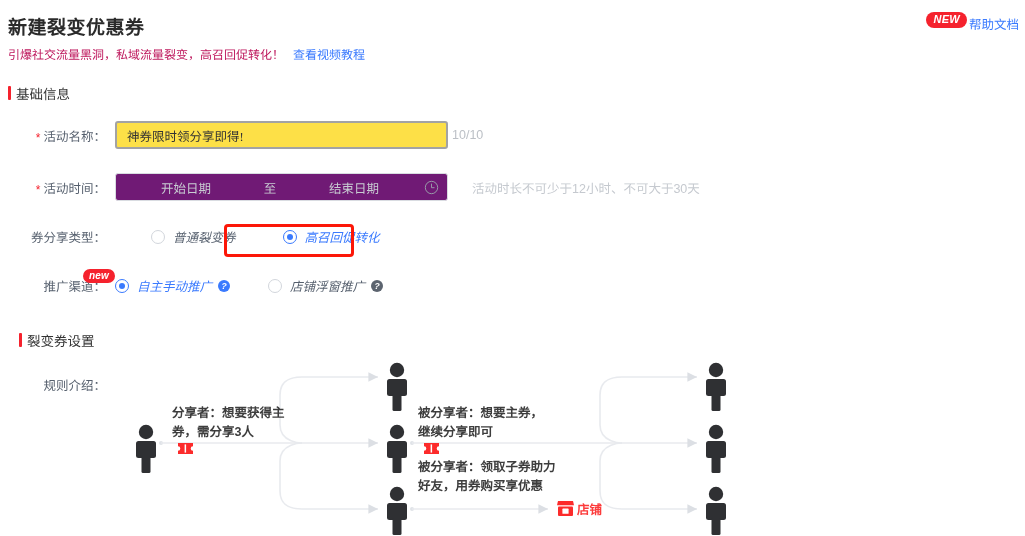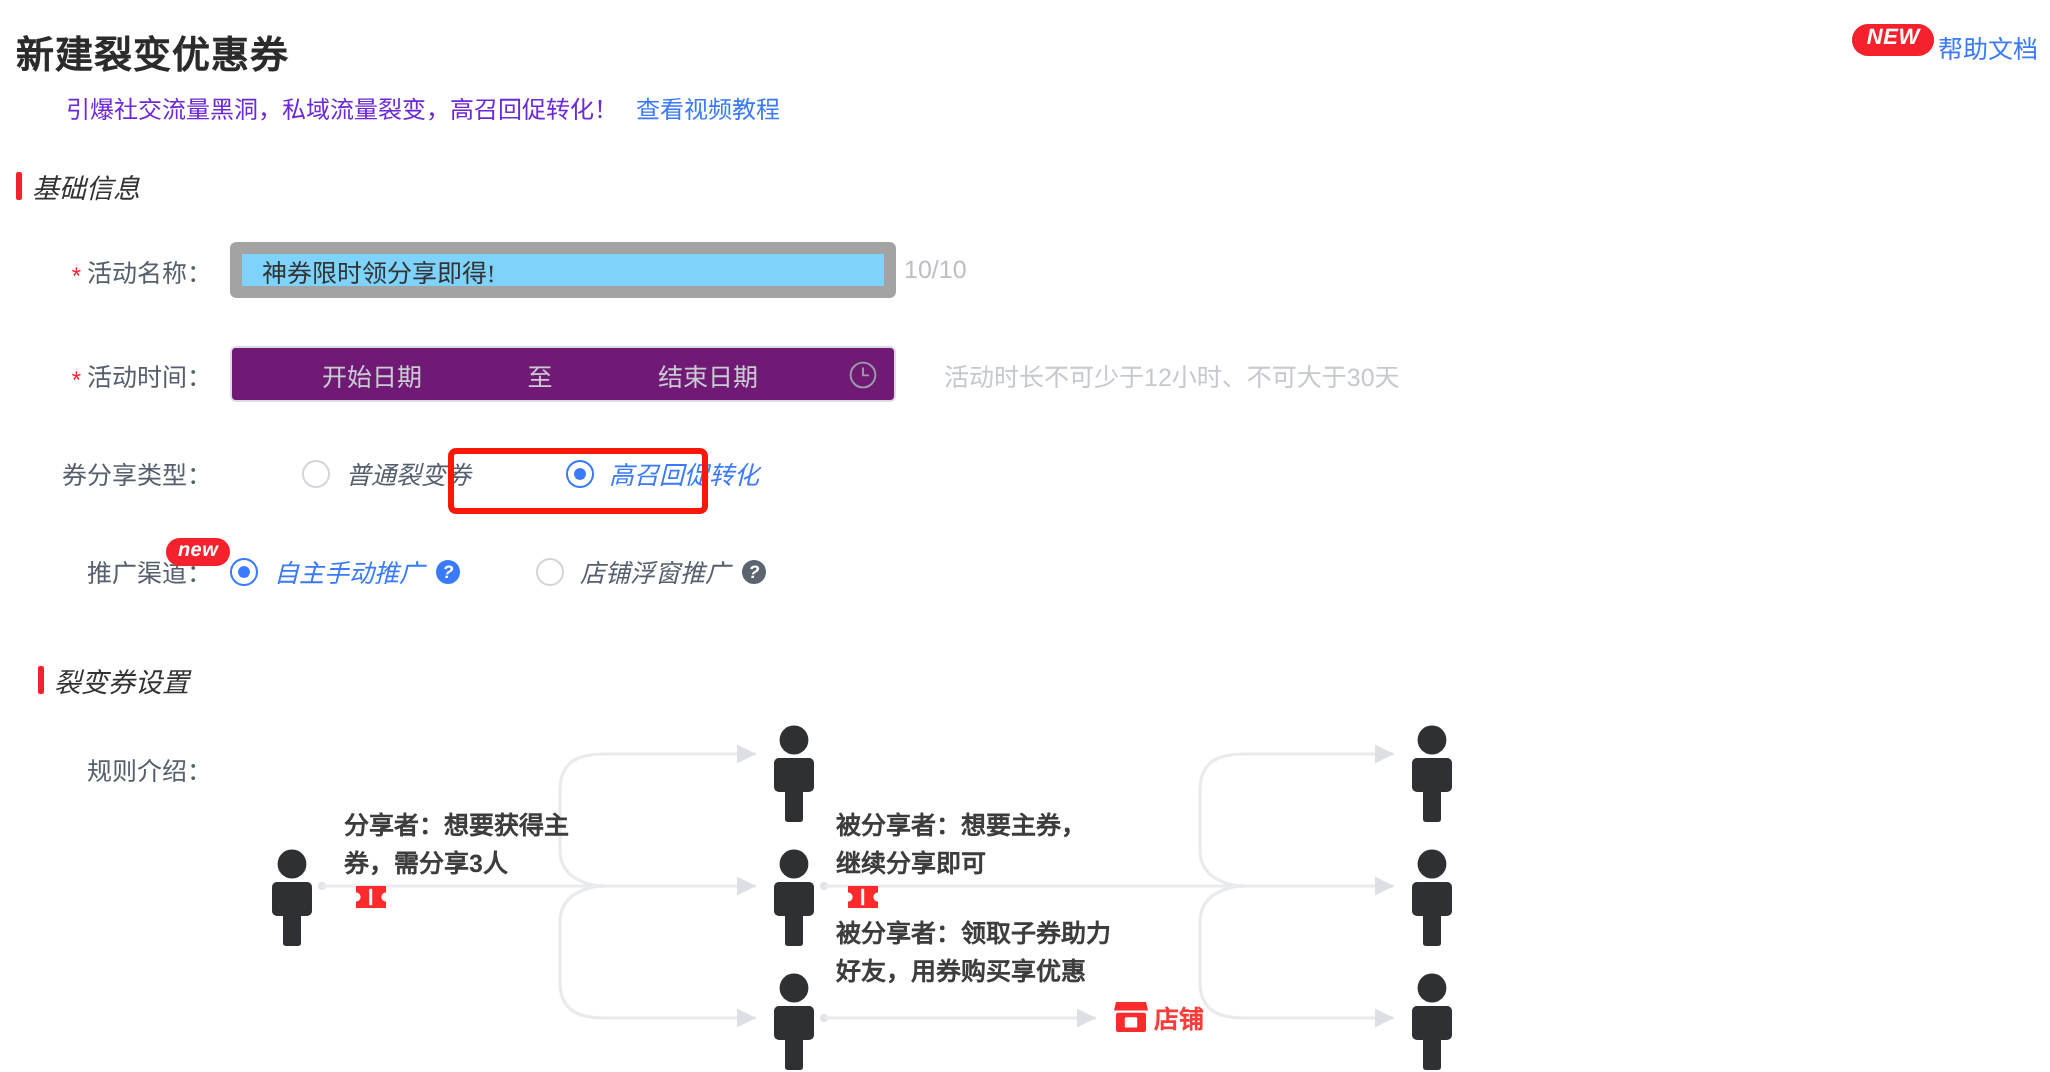--- a/index.html
+++ b/index.html
@@ -14,47 +14,47 @@
   }
   .page{position:relative;width:1025px;height:400px;}
 
   
   .header{position:absolute;left:0;top:0;width:1025px;}
   .page-title{
     position:absolute;left:8px;top:12px;
     font-size:19px;font-weight:bold;color:#2b2b2b;letter-spacing:.5px;
   }
   .subtitle-row{position:absolute;left:8px;top:45px;font-size:12px;color:#a8adb4;white-space:nowrap;}
-  .subtitle-text{color:#6d28d9;margin-left:25px;}
+  .subtitle-text{color:#be185d;}
   .video-link{color:#3a7afe;margin-left:9px;cursor:pointer;text-decoration:none;}
 
   .help-doc{position:absolute;right:6px;top:14px;display:flex;align-items:center;gap:2px;cursor:pointer;}
   .new-badge{
     display:inline-block;background:#f5222d;color:#fff;
     font-size:11px;font-weight:bold;font-style:italic;
     padding:1px 7px 2px 7px;border-radius:9px;line-height:13px;
     position:relative;top:-4px;letter-spacing:.3px;
   }
   .help-doc-label{font-size:12.5px;color:#3a7afe;}
 
   
-  .section-title{position:absolute;display:flex;align-items:center;font-size:13.5px;color:#333;font-weight:500;font-style:italic;}
+  .section-title{position:absolute;display:flex;align-items:center;font-size:13.5px;color:#333;font-weight:500;}
   .section-bar{display:inline-block;width:3px;height:14px;background:#f5222d;margin-right:5px;border-radius:1px;}
 
   
   .form-row{position:absolute;display:flex;align-items:center;}
   .form-label{
     width:105px;text-align:right;font-size:12.5px;color:#555f6d;
     padding-right:9px;box-sizing:border-box;white-space:nowrap;
   }
   .req-star{color:#f5222d;margin-right:3px;font-size:12px;position:relative;top:1px;}
 
   .text-input{
     width:333px;height:28px;box-sizing:border-box;
-    border:6px solid #a3a3a3;border-radius:3px;background:#7dd3fc;
+    border:2px solid #a3a3a3;border-radius:3px;background:#fde047;
     font-size:12.5px;color:#333;padding:0 10px;outline:none;
     font-family:Liberation Serif, serif;
   }
   .counter{font-size:12.5px;color:#bcc0c6;margin-left:4px;}
 
   .date-picker{
     width:333px;height:28px;box-sizing:border-box;
     border:1px solid #d9dce1;border-radius:3px;background:#701a75;
     display:flex;align-items:center;position:relative;
   }

